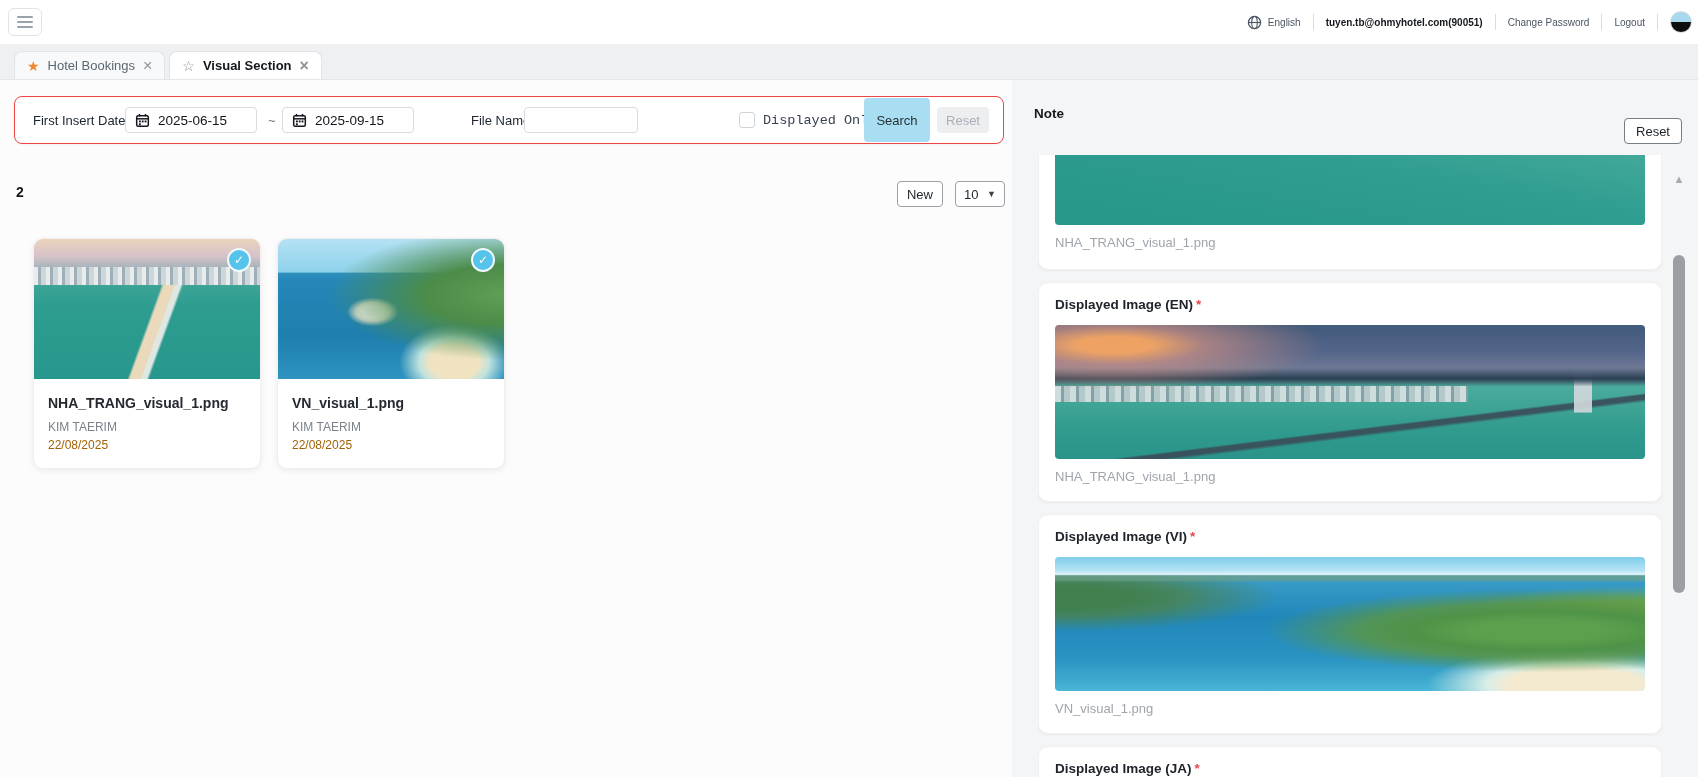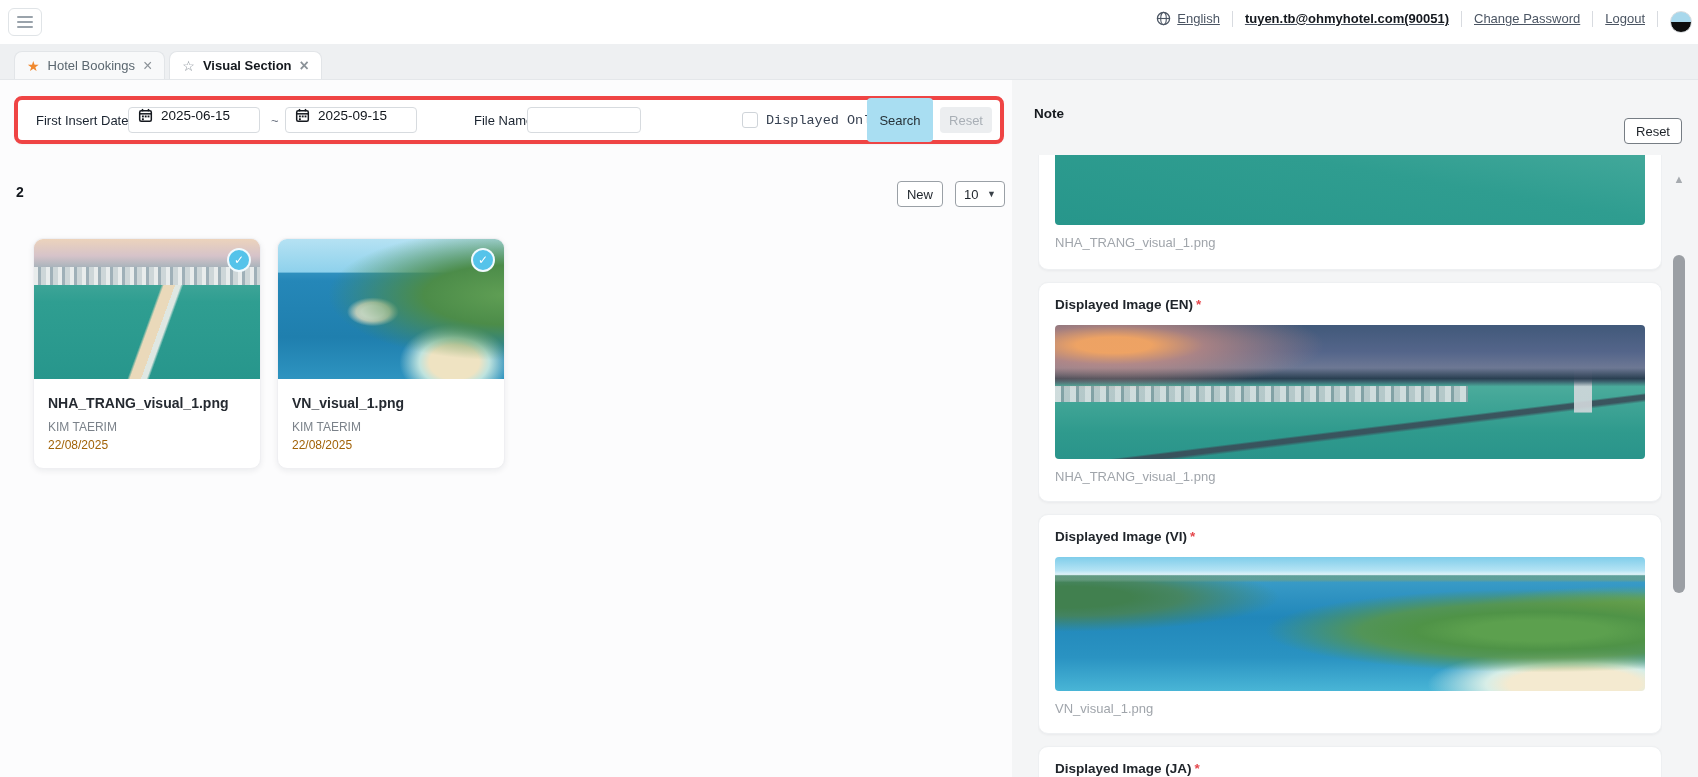--- a/index.html
+++ b/index.html
@@ -4,21 +4,21 @@
 <style>
   * { box-sizing: border-box; margin: 0; padding: 0; }
   html,body { width:1698px; height:777px; }
   body { font-family: "Liberation Sans","DejaVu Sans",sans-serif; background:#fff; overflow:hidden; }
   .app { position:relative; width:1698px; height:777px; background:#fff; }
 
   
   .topbar { height:44px; display:flex; align-items:center; justify-content:space-between; background:#fff; padding:0 6px 0 8px; }
   .hamburger { width:34px; height:28px; border:1px solid #e0e4e7; border-radius:6px; background:#fff; display:flex; flex-direction:column; justify-content:center; align-items:center; gap:3px; cursor:pointer; }
   .hamburger i { display:block; width:16px; height:2px; background:#9aa3ab; border-radius:1px; }
-  .topbar-right { display:flex; align-items:flex-start; font-size:13px; color:#4b5563;text-decoration:underline; }
+  .topbar-right { display:flex; align-items:center; font-size:10px; color:#4b5563; }
   .topbar-right .sep { width:1px; height:16px; background:#d8dbe0; margin:0 12px; }
   .lang { display:flex; align-items:center; gap:6px; cursor:pointer; }
   .account-email { font-weight:700; color:#14181e; }
   .link-item { cursor:pointer; }
   .avatar { width:22px; height:22px; border-radius:50%; background:linear-gradient(180deg,#a8d8ec 0 50%, #0d0d0d 50% 100%); border:1px solid #d9dde0; }
 
   
   .tabstrip { height:36px; background:#eef0f2; border-bottom:1px solid #e4e7ea; display:flex; align-items:flex-end; padding-left:14px; }
   .tab { height:28px; display:flex; align-items:center; gap:8px; padding:0 12px; border:1px solid #e2e5e8; border-bottom:none; border-radius:8px 8px 0 0; font-size:13px; margin-right:4px; cursor:pointer; }
   .tab.inactive { background:#f8f9fa; color:#5b6770; }
@@ -26,24 +26,24 @@
   .star-filled { color:#f0892f; font-size:14px; }
   .star-outline { color:#868e96; font-size:14px; }
   .tab-close { color:#8b9298; font-size:16px; line-height:1; cursor:pointer; }
 
   
   .main { display:flex; height:697px; }
   .left-pane { position:relative; width:1012px; background:#fcfcfd; }
   .right-pane { position:relative; flex:1; background:#f4f5f6; }
 
   
-  .filter-card { position:absolute; left:14px; top:16px; width:990px; height:48px; background:#fff; border:4px solid #ef4444; border-radius:8px; box-shadow:0 1px 2px rgba(15,23,42,.04); }
+  .filter-card { position:absolute; left:14px; top:16px; width:990px; height:48px; background:#fff; border:1px solid #ef4444; border-radius:8px; box-shadow:0 1px 2px rgba(15,23,42,.04); }
   .fc-item { position:absolute; top:50%; transform:translateY(-50%); }
   .fc-label { font-size:13px; color:#1b2430; }
-  .date-input { display:flex; align-items:flex-start; gap:8px; width:132px; height:26px; border:1px solid #d7dbdf; border-radius:4px; background:#fff; padding:0 9px; font-size:13.5px; color:#10151b; cursor:pointer; }
+  .date-input { display:flex; align-items:center; gap:8px; width:132px; height:26px; border:1px solid #d7dbdf; border-radius:4px; background:#fff; padding:0 9px; font-size:13.5px; color:#10151b; cursor:pointer; }
   .tilde { color:#6b7280; font-size:13px; }
   .text-input { width:114px; height:26px; border:1px solid #d7dbdf; border-radius:4px; background:#fff; padding:0 8px; font-size:13px; color:#10151b; }
   .checkbox { width:16px; height:16px; border:1px solid #cfd4d9; border-radius:3px; background:#fff; display:inline-block; cursor:pointer; }
   .btn-search { width:66px; height:44px; background:#a9def2; border:none; border-radius:4px; font-size:13px; color:#263238; cursor:pointer; font-family:inherit; }
   .btn-reset-disabled { width:52px; height:26px; background:#eceef0; border:none; border-radius:4px; font-size:13px; color:#a9afb6; cursor:pointer; font-family:inherit; }
 
   .count { position:absolute; left:16px; top:104px; font-size:14px; font-weight:700; color:#14181e; }
   .list-controls { position:absolute; left:897px; top:101px; display:flex; gap:12px; }
   .btn-new { width:46px; height:26px; background:#fff; border:1px solid #9aa0a6; border-radius:4px; font-size:13px; color:#1e242b; cursor:pointer; font-family:inherit; }
   .page-select { width:50px; height:26px; background:#fff; border:1px solid #9aa0a6; border-radius:4px; display:flex; align-items:center; justify-content:space-between; padding:0 8px; font-size:13px; color:#1e242b; cursor:pointer; }

